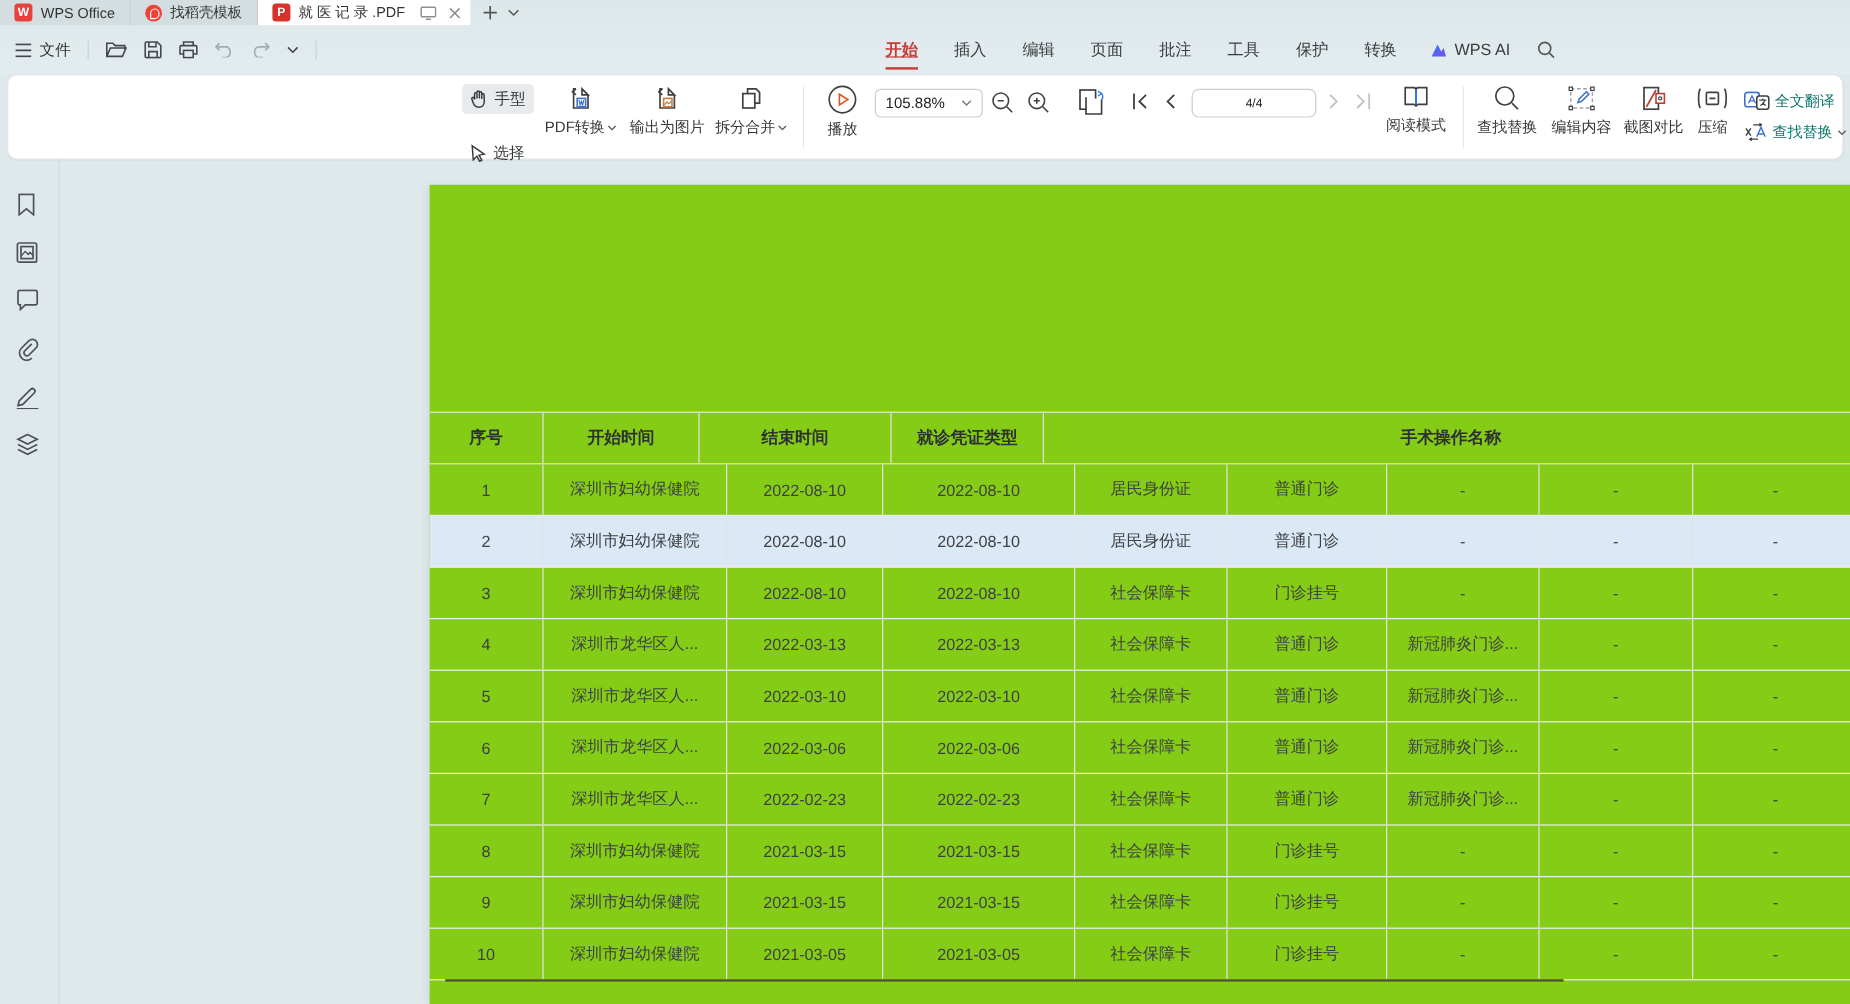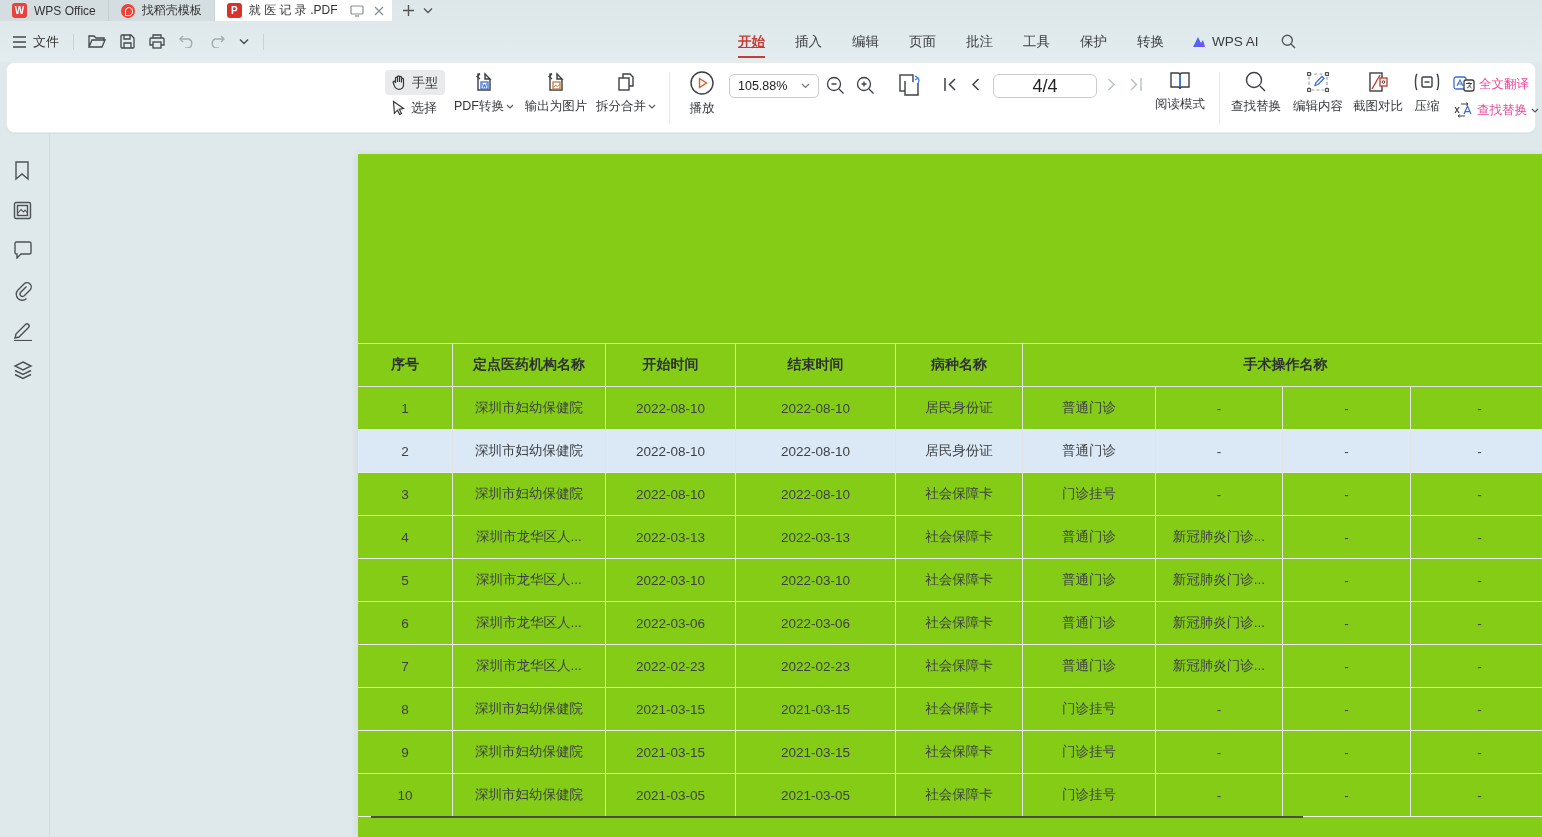--- a/index.html
+++ b/index.html
@@ -39,32 +39,32 @@
   .menu-item.active:after { content:""; position:absolute; left:15px; right:15px; bottom:4px; height:2px; background:#c43e36; }
   .wpsai { display:flex; align-items:center; gap:5px; font-size:13.5px; color:#3a3d40; padding:0 12px; }
   .msearch { padding:0 10px; color:#555; }
 
   
   .toolbar { position:absolute; left:6px; top:62px; width:1530px; height:71px; background:#fff;
     border:1px solid #e7eaeb; border-radius:8px; box-shadow:0 1px 2px rgba(0,0,0,.04); }
   .toolbar .vdiv { position:absolute; top:9px; height:52px; width:1px; background:#e8e8e8; }
   .chip { background:#e8eaeb; border-radius:4px; }
   .tool-left { position:absolute; left:378px; top:7px; width:60px; }
-  .tool-row { display:flex; align-items:center; gap:6px; font-size:13px; color:#35383b; height:25px; padding:0 7px; margin-bottom:0; }
+  .tool-row { display:flex; align-items:center; gap:6px; font-size:13px; color:#35383b; height:25px; padding:0 7px; margin-bottom:20px; }
   .bigbtn { position:absolute; top:7px; display:flex; flex-direction:column; align-items:center; gap:4px;
     font-size:12.5px; color:#35383b; }
   .bigbtn .cap { display:flex; align-items:center; gap:2px; white-space:nowrap; }
   .zoombox { position:absolute; left:722px; top:11px; width:90px; height:24px; border:1px solid #c9cdd0;
     border-radius:5px; display:flex; align-items:center; justify-content:space-between; padding:0 8px; font-size:12.5px; color:#222; }
   .iconbtn { position:absolute; color:#3c4043; }
   .navbox { position:absolute; left:986px; top:11px; width:104px; height:24px; border:1px solid #c9cdd0;
-    border-radius:6px; display:flex; align-items:center; justify-content:center; font-size:18px; color:#222; }
+    border-radius:6px; display:flex; align-items:center; justify-content:center; font-size:10px; color:#222; }
   .rowbtn { position:absolute; top:100px; height:24px; display:flex; align-items:center; gap:4px;
     font-size:12.5px; color:#35383b; padding:0 5px; white-space:nowrap; }
-  .rtl-stack { position:absolute; left:1446px; top:8px; font-size:12.5px; color:#ec4899; }
+  .rtl-stack { position:absolute; left:1446px; top:8px; font-size:12.5px; color:#0f766e; }
   .rtl-stack .srow { display:flex; align-items:center; gap:4px; height:26px; white-space:nowrap; }
   .disabled { color:#bcc2c6 !important; }
 
   
   .rail { position:absolute; left:0; top:133px; width:50px; bottom:0; border-right:1px solid #d2dcdf; }
   .rail .ricon { position:absolute; left:13px; color:#4d5256; }
 
   
   .page { position:absolute; left:358px; top:154px; width:1190px; height:683px; background:#84cc16;
     box-shadow:-3px 0 6px rgba(0,0,0,.05); }
@@ -502,24 +502,23 @@
     <svg class="ic" width="20" height="19" viewBox="0 0 20 19" fill="none" stroke="#4d5256" stroke-width="1.4">
       <path d="M10 1l8 4-8 4-8-4zM2 9.5l8 4 8-4M2 13.5l8 4 8-4"></path>
       </svg>
   </span>
 </div>
 
 <div class="page">
   <div class="dtable">
     <div class="trow head">
         <div class="cell c0">序号</div>
-        <div class="cell c1">定点医药机构名称</div>
         <div class="cell c2">开始时间</div>
         <div class="cell c3">结束时间</div>
-        <div class="cell c6">病种名称</div>
+        <div class="cell c4">就诊凭证类型</div>
         <div class="cell c8">手术操作名称</div>
       </div>
     <div id="tbody">
         <div class="trow">
           <div class="cell c0">1</div>
           <div class="cell c1">深圳市妇幼保健院</div>
           <div class="cell c2">2022-08-10</div>
           <div class="cell c3">2022-08-10</div>
           <div class="cell c4">居民身份证</div>
           <div class="cell c5">普通门诊</div>

